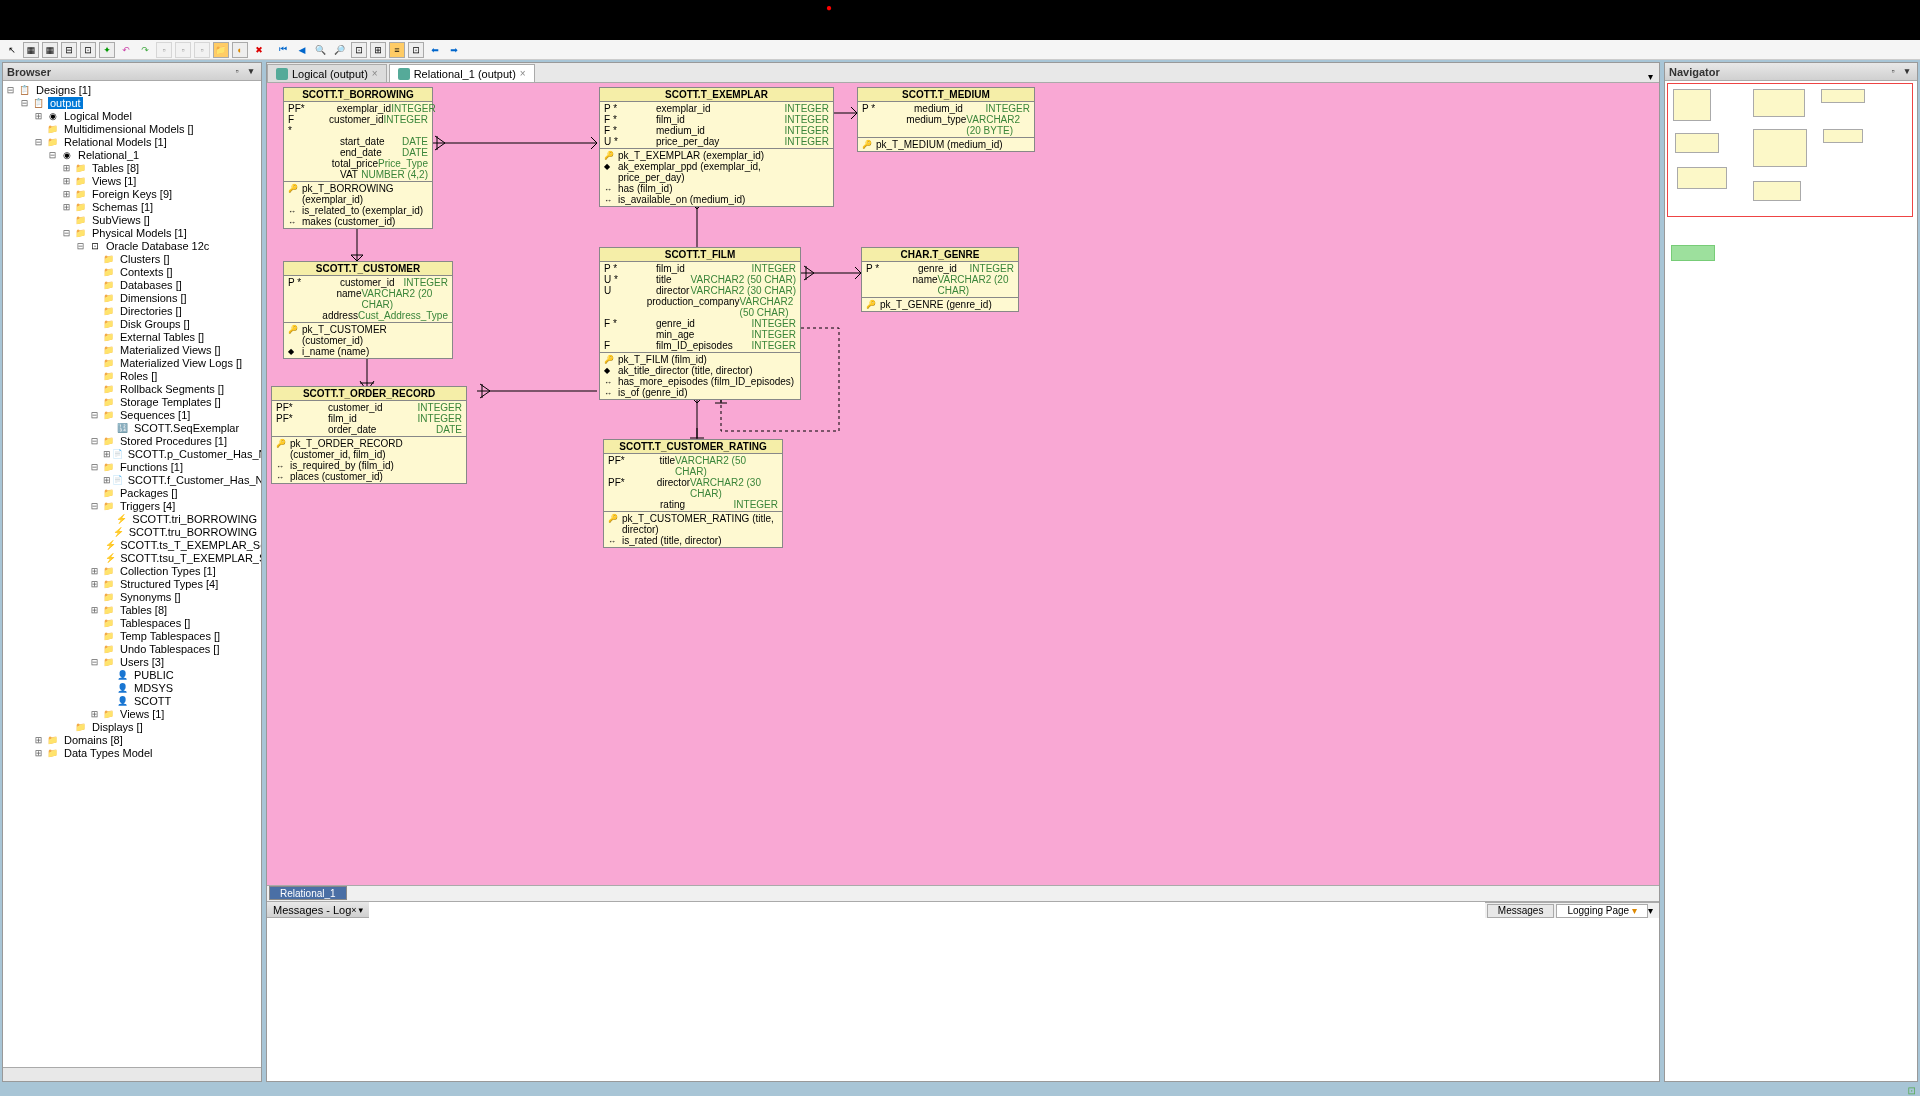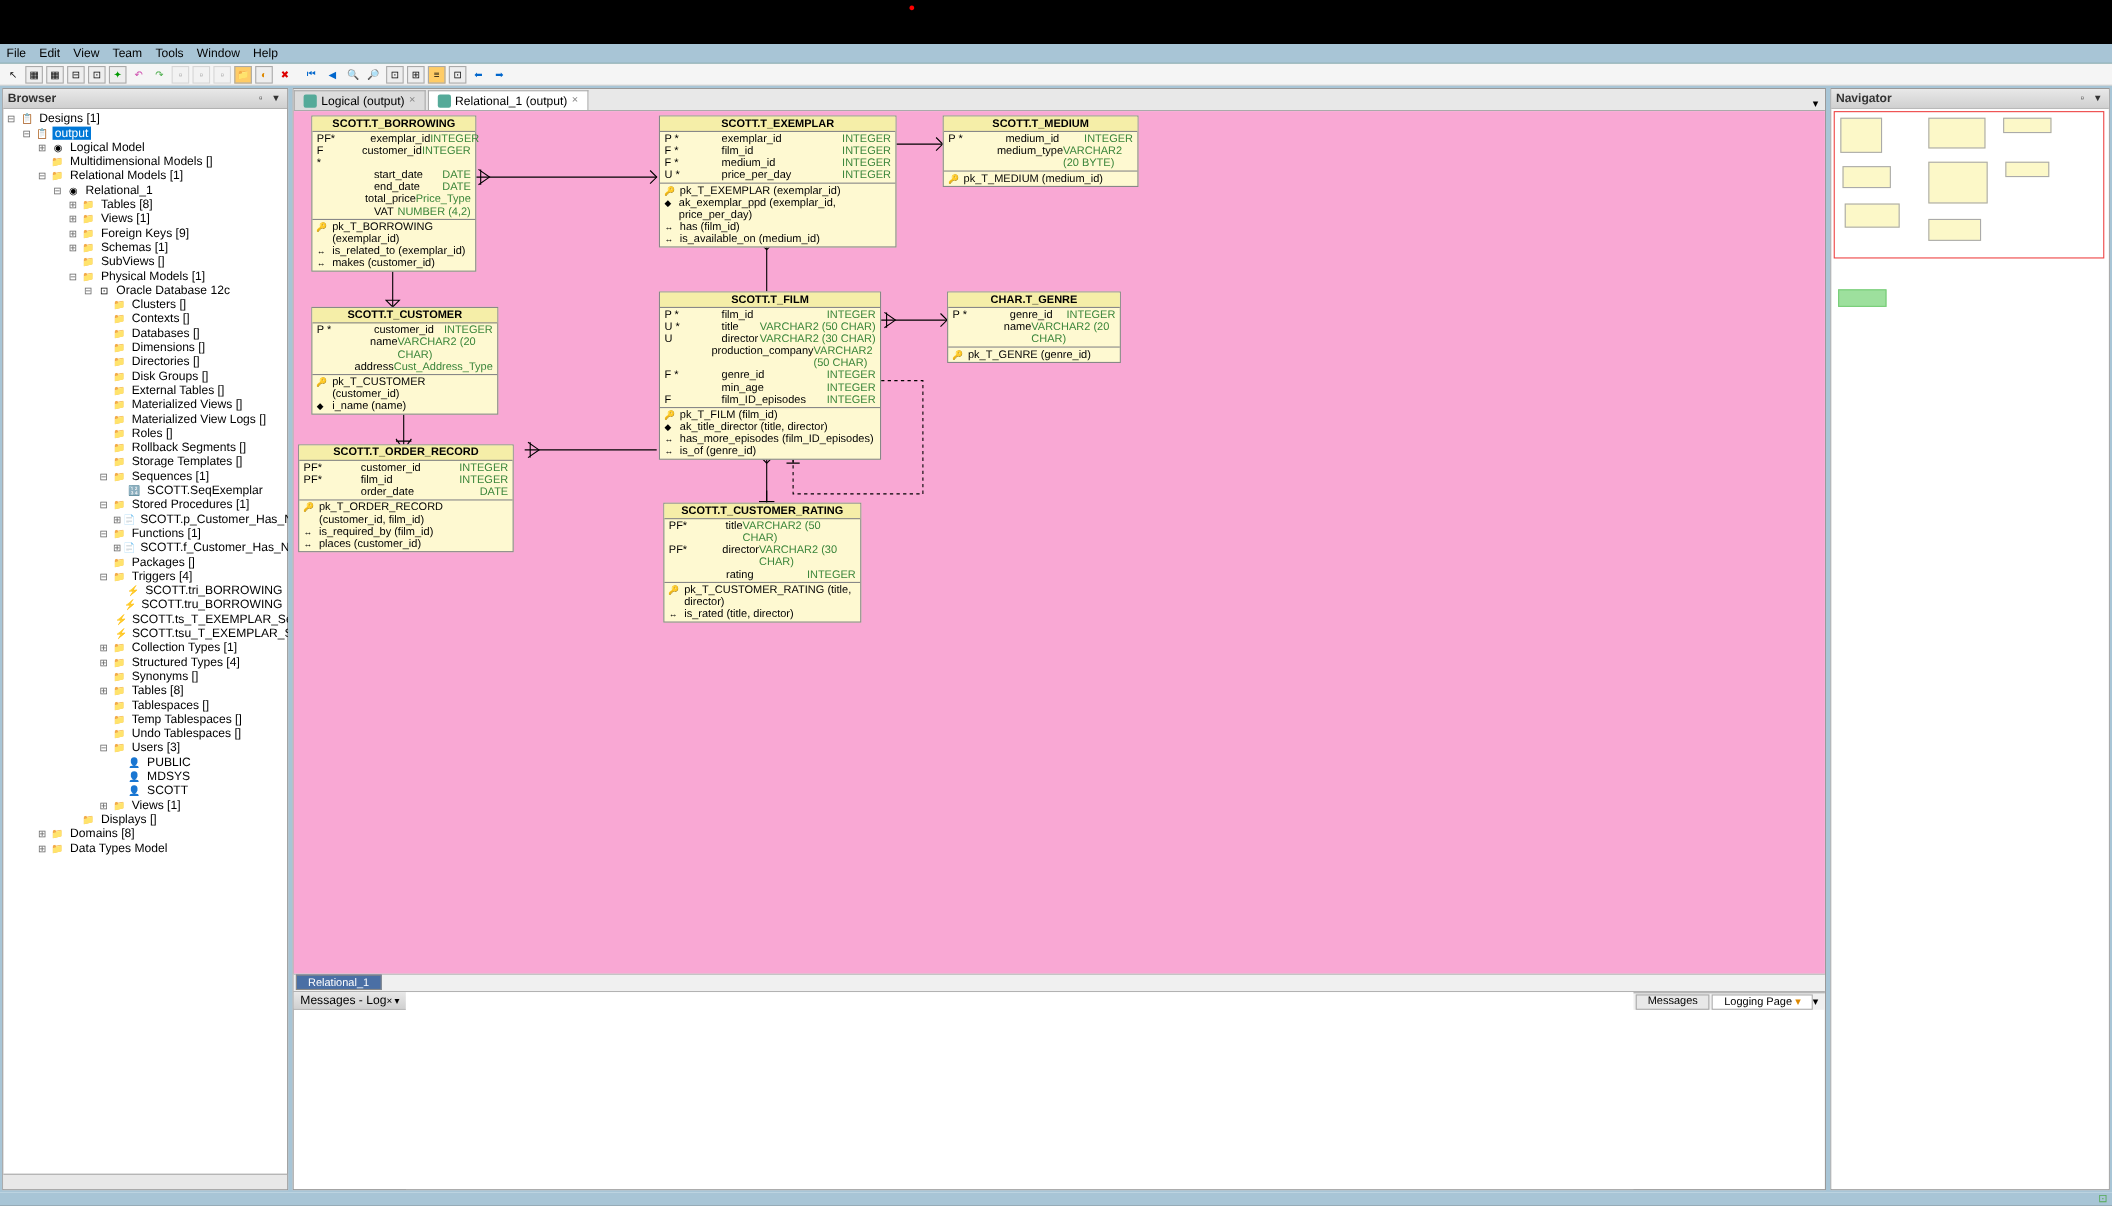--- a/index.html
+++ b/index.html
@@ -64,29 +64,20 @@
 </style>
 </head>
 <body>
 
 <div class="black-bar">
   <span class="red-dot">●</span>
 </div>
 
 <div class="app-window">
 
-  <div class="menu-bar">
-    <span>File</span>
-    <span>Edit</span>
-    <span>View</span>
-    <span>Team</span>
-    <span>Tools</span>
-    <span>Window</span>
-    <span>Help</span>
-  </div>
 
   <div class="toolbar">
     <span class="tb-ico" style="border:none;background:none;">↖</span>
     <span class="tb-ico">▦</span>
     <span class="tb-ico">▦</span>
     <span class="tb-ico">⊟</span>
     <span class="tb-ico">⊡</span>
     <span class="tb-ico" style="color:#090;">✦</span>
     <span class="tb-ico" style="border:none;background:none;color:#c4a;">↶</span>
     <span class="tb-ico" style="border:none;background:none;color:#4a4;">↷</span>
@@ -478,21 +469,21 @@
               <div class="entity-row">
                 <span class="key-ico" style="font-size: 8px;">↔</span>
                 <span>is_related_to (exemplar_id)</span>
               </div>
               <div class="entity-row">
                 <span class="key-ico" style="font-size: 8px;">↔</span>
                 <span>makes (customer_id)</span>
               </div>
             </div>
           </div>
-          <div class="entity" style="left: 332px; top: 4px; width: 216px;">
+          <div class="entity" style="left: 332px; top: 4px; width: 235px;">
             <div class="entity-title">SCOTT.T_EXEMPLAR</div>
             <div class="entity-cols">
               <div class="entity-row">
                 <span class="pk">P *</span>
                 <span class="nm">exemplar_id</span>
                 <span class="tp">INTEGER</span>
               </div>
               <div class="entity-row">
                 <span class="pk">F *</span>
                 <span class="nm">film_id</span>

